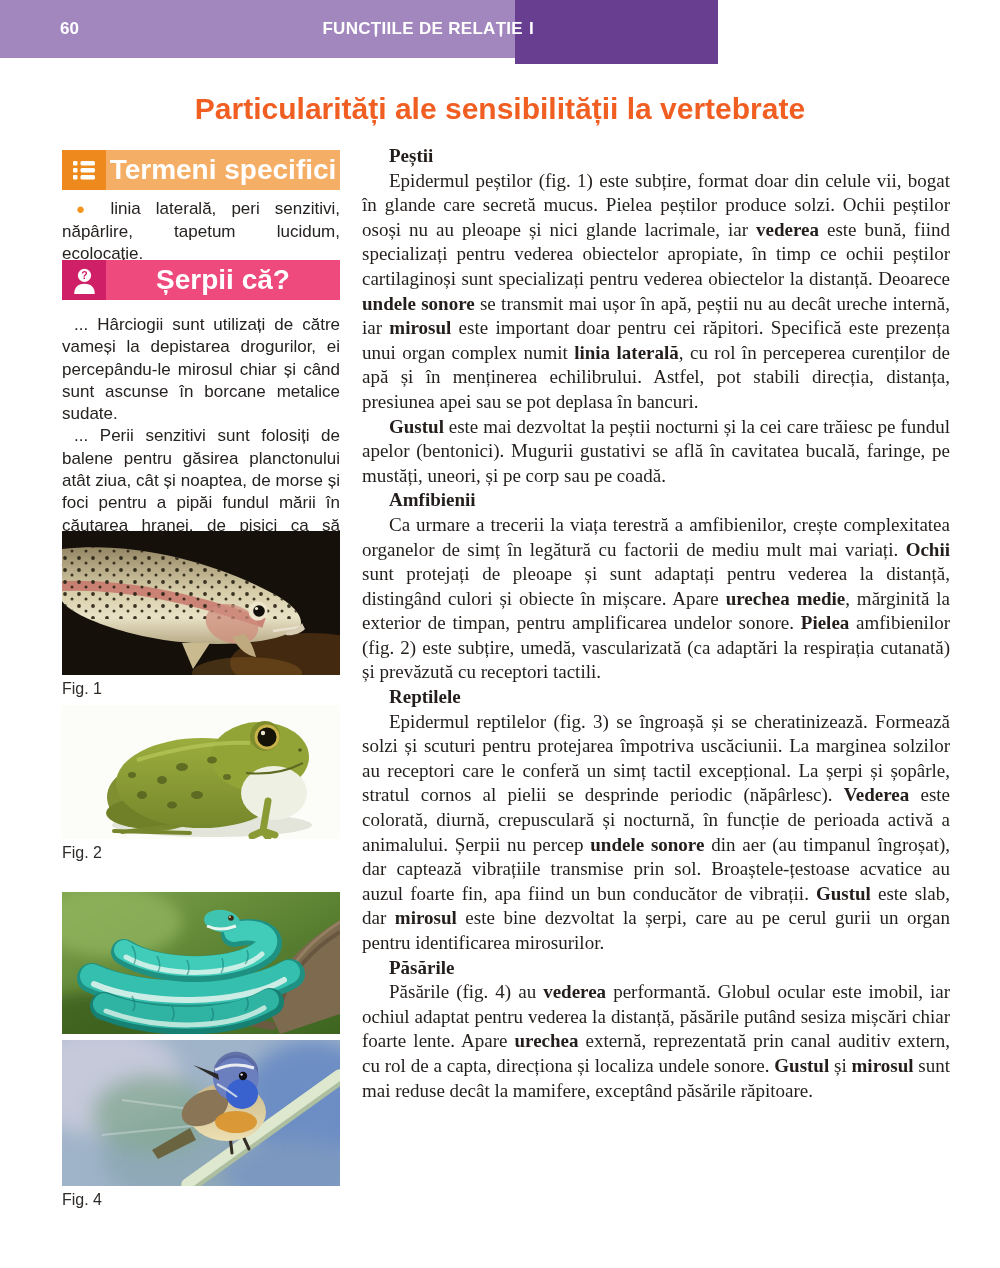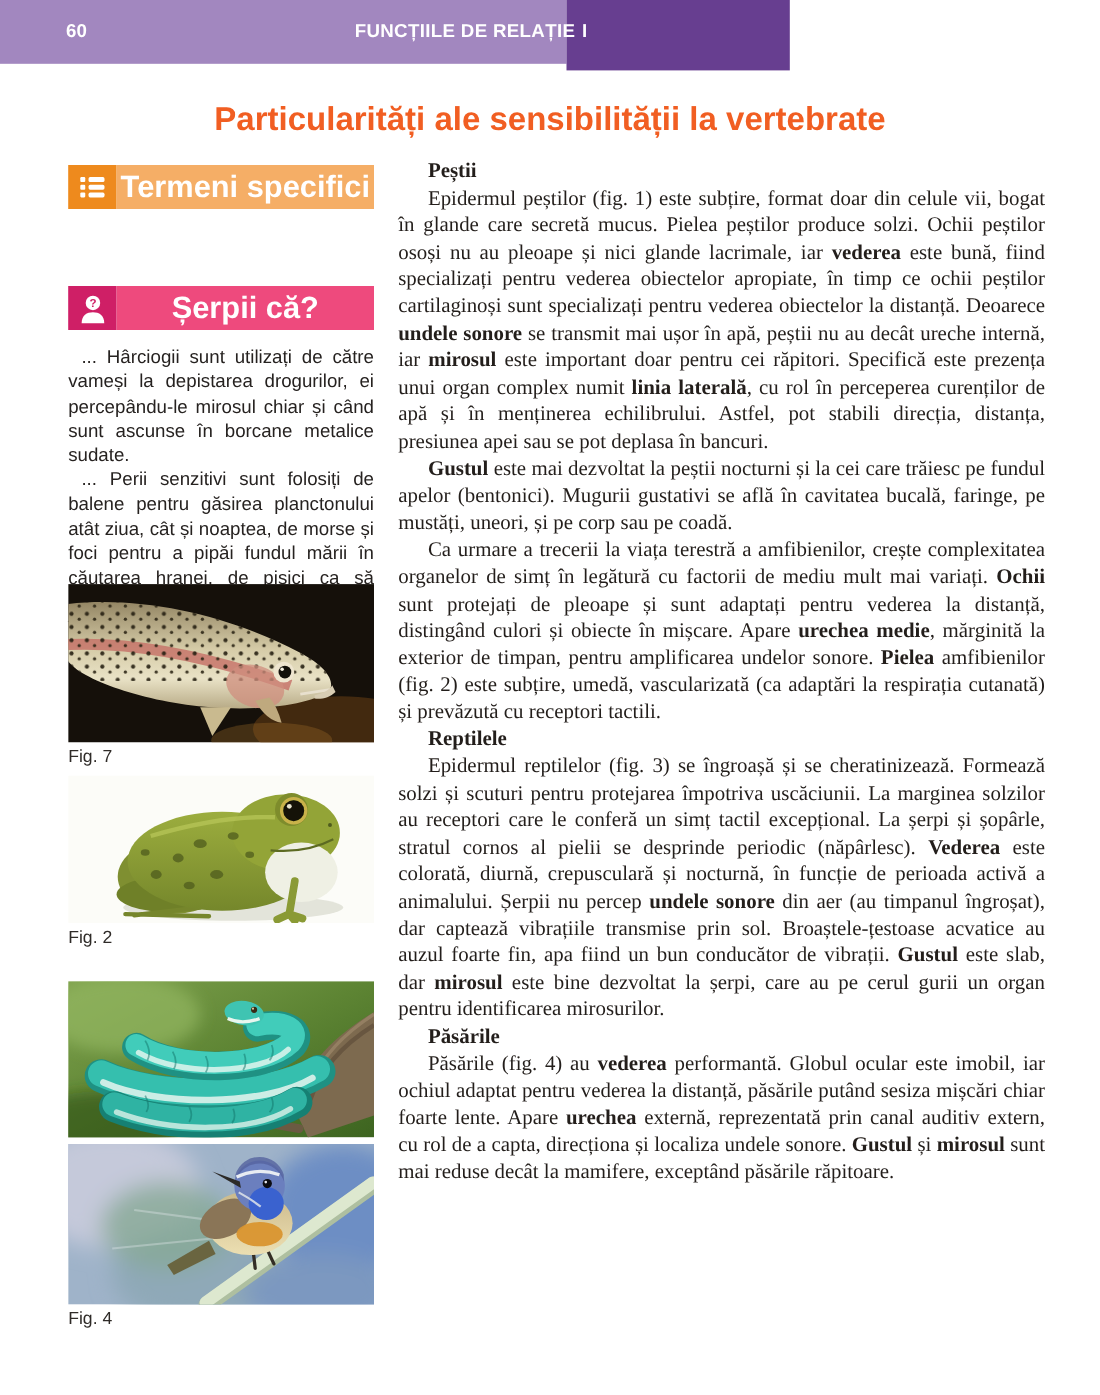--- a/index.html
+++ b/index.html
@@ -66,20 +66,21 @@
             <rect x="9.5" y="4" width="14.5" height="4.5" rx="1.5"></rect>
           <rect x="2" y="11" width="4.5" height="4.5" rx="1"></rect>
             <rect x="9.5" y="11" width="14.5" height="4.5" rx="1.5"></rect>
           <rect x="2" y="18" width="4.5" height="4.5" rx="1"></rect>
             <rect x="9.5" y="18" width="14.5" height="4.5" rx="1.5"></rect>
         </g>
       </svg>
     </div>
     <div class="lbl">Termeni specifici</div>
   </div>
+  <p class="terms-text"><span class="bullet">●</span> <span>linia laterală, peri senzitivi, năpârlire, tapetum lucidum, ecolocație.</span></p>
 
   <div class="sidebox box-know">
     <div class="icon-sq">
       <svg width="27" height="27" viewBox="0 0 27 27">
         <circle cx="13.5" cy="8.4" r="6.6" fill="#fff"></circle>
         <text x="13.5" y="12" font-size="10.5" font-weight="bold" fill="#cf1f66" text-anchor="middle" font-family="Liberation Sans, sans-serif">?</text>
         <path d="M 3.2 27 C 3.2 19.5 8 16.8 13.5 16.8 C 19 16.8 23.8 19.5 23.8 27 Z" fill="#fff"></path>
       </svg>
     </div>
     <div class="lbl">Șerpii că?</div>
@@ -114,21 +115,21 @@
       <rect x="0" y="0" width="278" height="88" fill="url(#f1spots)" clip-path="url(#f1clip)" opacity="0.9"></rect>
       <ellipse cx="170" cy="93" rx="27" ry="19" fill="#cf8d7d" opacity="0.75" transform="rotate(18 170 93)"></ellipse>
       <path d="M 170 106 q 10 18 24 20 q -4 -15 -11 -23 Z" fill="#bfa97e"></path>
       <path d="M 120 112 L 131 138 L 148 112 Z" fill="#c9ba8f"></path>
       <circle cx="196" cy="80" r="9.5" fill="#eee5cf"></circle>
       <circle cx="197" cy="80" r="5.8" fill="#12100a"></circle>
       <circle cx="194.5" cy="77.5" r="1.6" fill="#f4efdf"></circle>
       <path d="M 238 96 L 211 100" stroke="#e8e0ce" stroke-width="2.5" fill="none"></path>
       <path d="M 224 101 C 231 100 238 96 240 92 L 243 98 C 238 103 230 105 224 104 Z" fill="#d8cdb4"></path>
     </svg>
-    <span class="cap">Fig. 7</span>
+    <span class="cap">Fig. 1</span>
   </div>
 
   <div class="figure fig2">
     <svg viewBox="0 0 278 134" height="134">
       <defs>
         <linearGradient id="f2body" x1="0" y1="0" x2="0" y2="1">
           <stop offset="0" stop-color="#9cad3e"></stop>
             <stop offset="1" stop-color="#75872b"></stop>
         </linearGradient>
       </defs>
@@ -243,20 +244,21 @@
       <circle cx="179.6" cy="34.6" r="1.2" fill="#e8e8ee"></circle>
       <path d="M 156 34 L 131 25 L 157 40 Z" fill="#2c2a28"></path>
     </svg>
     <span class="cap">Fig. 4</span>
   </div>
 
   <div class="main-col" id="main-col">
       <p class="mh"><span>Peștii</span></p>
       <p class="mp"><span>Epidermul peștilor (fig. 1) este subțire, format doar din celule vii, bogat în glande care secretă mucus. Pielea peștilor produce solzi. Ochii peștilor osoși nu au pleoape și nici glande lacrimale, iar </span><b>vederea</b><span> este bună, fiind specializați pentru vederea obiectelor apropiate, în timp ce ochii peștilor cartilaginoși sunt specializați pentru vederea obiectelor la distanță. Deoarece </span><b>undele sonore</b><span> se transmit mai ușor în apă, peștii nu au decât ureche internă, iar </span><b>mirosul</b><span> este important doar pentru cei răpitori. Specifică este prezența unui organ complex numit </span><b>linia laterală</b><span>, cu rol în perceperea curenților de apă și în menținerea echilibrului. Astfel, pot stabili direcția, distanța, presiunea apei sau se pot deplasa în bancuri.</span></p>
       <p class="mp"><b>Gustul</b><span> este mai dezvoltat la peștii nocturni și la cei care trăiesc pe fundul apelor (bentonici). Mugurii gustativi se află în cavitatea bucală, faringe, pe mustăți, uneori, și pe corp sau pe coadă.</span></p>
+      <p class="mh"><span>Amfibienii</span></p>
       <p class="mp"><span>Ca urmare a trecerii la viața terestră a amfibienilor, crește complexitatea organelor de simț în legătură cu factorii de mediu mult mai variați. </span><b>Ochii</b><span> sunt protejați de pleoape și sunt adaptați pentru vederea la distanță, distingând culori și obiecte în mișcare. Apare </span><b>urechea medie</b><span>, mărginită la exterior de timpan, pentru amplificarea undelor sonore. </span><b>Pielea</b><span> amfibienilor (fig. 2) este subțire, umedă, vascularizată (ca adaptări la respirația cutanată) și prevăzută cu receptori tactili.</span></p>
       <p class="mh"><span>Reptilele</span></p>
       <p class="mp"><span>Epidermul reptilelor (fig. 3) se îngroașă și se cheratinizează. Formează solzi și scuturi pentru protejarea împotriva uscăciunii. La marginea solzilor au receptori care le conferă un simț tactil excepțional. La șerpi și șopârle, stratul cornos al pielii se desprinde periodic (năpârlesc). </span><b>Vederea</b><span> este colorată, diurnă, crepusculară și nocturnă, în funcție de perioada activă a animalului. Șerpii nu percep </span><b>undele sonore</b><span> din aer (au timpanul îngroșat), dar captează vibrațiile transmise prin sol. Broaștele-țestoase acvatice au auzul foarte fin, apa fiind un bun conducător de vibrații. </span><b>Gustul</b><span> este slab, dar </span><b>mirosul</b><span> este bine dezvoltat la șerpi, care au pe cerul gurii un organ pentru identificarea mirosurilor.</span></p>
       <p class="mh"><span>Păsările</span></p>
       <p class="mp"><span>Păsările (fig. 4) au </span><b>vederea</b><span> performantă. Globul ocular este imobil, iar ochiul adaptat pentru vederea la distanță, păsările putând sesiza mișcări chiar foarte lente. Apare </span><b>urechea</b><span> externă, reprezentată prin canal auditiv extern, cu rol de a capta, direcționa și localiza undele sonore. </span><b>Gustul</b><span> și </span><b>mirosul</b><span> sunt mai reduse decât la mamifere, exceptând păsările răpitoare.</span></p>
     </div>
 
 </div>
 
 </body></html>

